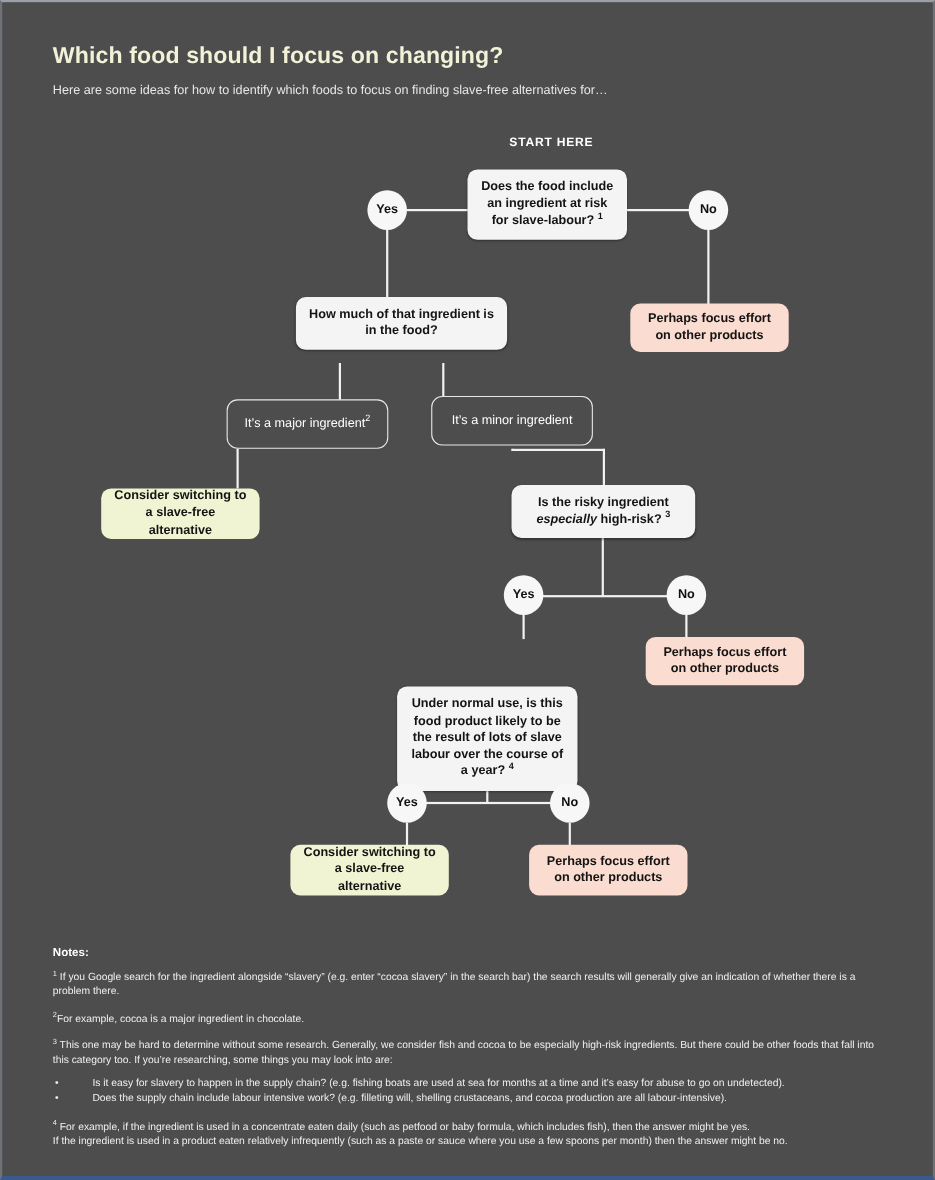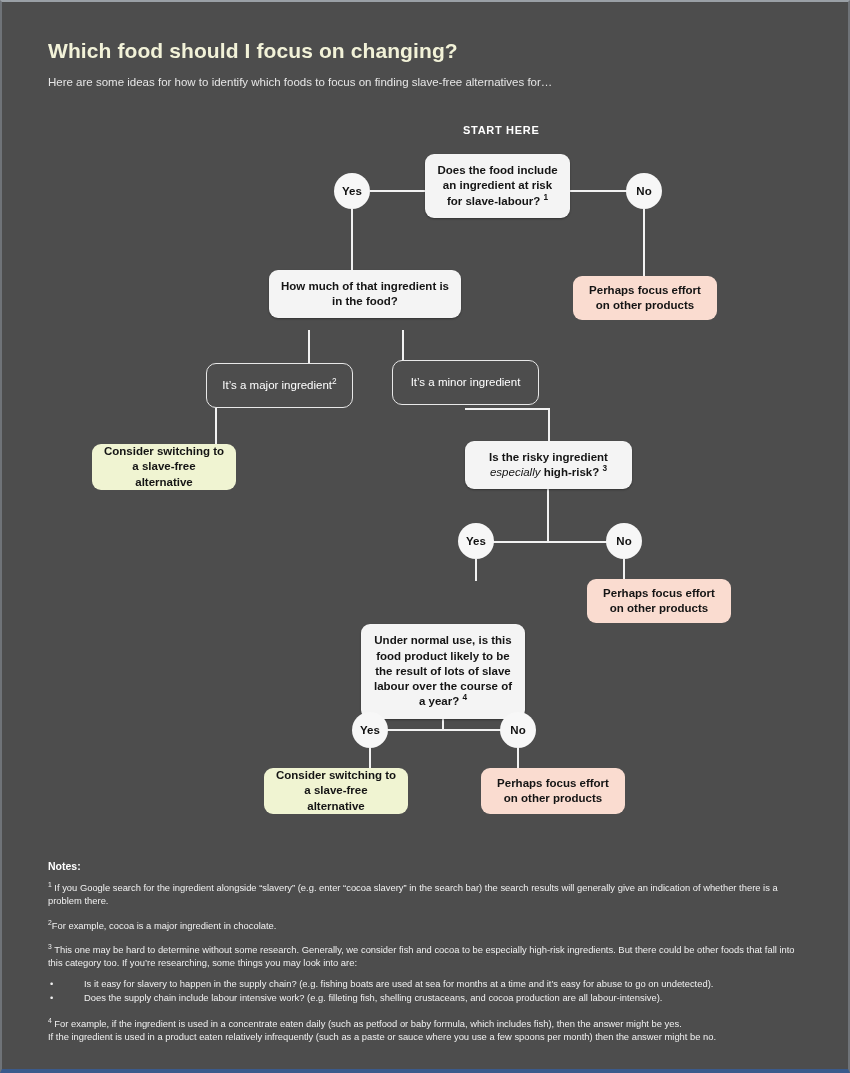--- a/index.html
+++ b/index.html
@@ -118,21 +118,21 @@
 
   .start-label {
     position: absolute;
     color: #ffffff;
     font-size: 11px;
     font-weight: bold;
     letter-spacing: 0.7px;
     z-index: 2;
   }
 
-  em.emph { font-style: italic; font-weight: normal; }
+  em.emph { font-style: italic; font-weight: bold; }
   sup.fn { font-size: 0.72em; vertical-align: super; line-height: 0; }
 
   
   #notes {
     position: absolute;
     left: 46px;
     top: 858px;
     width: 760px;
     color: #ffffff;
   }
@@ -269,21 +269,21 @@
     <div id="notes-heading">Notes:</div>
 
     <p class="note"><sup class="fn">1</sup><span> If you Google search for the ingredient alongside “slavery”  (e.g. enter “cocoa slavery” in the search bar) the search results will generally give an indication of whether there is a problem there.</span></p>
 
     <p class="note"><sup class="fn">2</sup><span>For example, cocoa is a major ingredient in chocolate.</span></p>
 
     <p class="note tight"><sup class="fn">3</sup><span> This one may be hard to determine without some research. Generally, we consider fish and cocoa to be especially high-risk ingredients. But there could be other foods that fall into this category too. If you’re researching, some things you may look into are:</span></p>
 
     <ul class="note-bullets">
       <li>Is it easy for slavery to happen in the supply chain? (e.g. fishing boats are used at sea for months at a time and it’s easy for abuse to go on undetected).</li>
-      <li>Does the supply chain include labour intensive work? (e.g. filleting fish, shelling crustaceans, and cocoa production are all labour-intensive).</li>
+      <li>Does the supply chain include labour intensive work? (e.g. filleting will, shelling crustaceans, and cocoa production are all labour-intensive).</li>
     </ul>
 
     <p class="note">
         <span class="note-line"><sup class="fn">4</sup><span> For example, if the ingredient is used in a concentrate eaten daily (such as petfood or baby formula, which includes fish), then the answer might be yes.</span></span>
         <span class="note-line">If the ingredient is used in a product eaten relatively infrequently (such as a paste or sauce where you use a few spoons per month) then the answer might be no.</span>
       </p>
   </div>
 
 </div>
 

